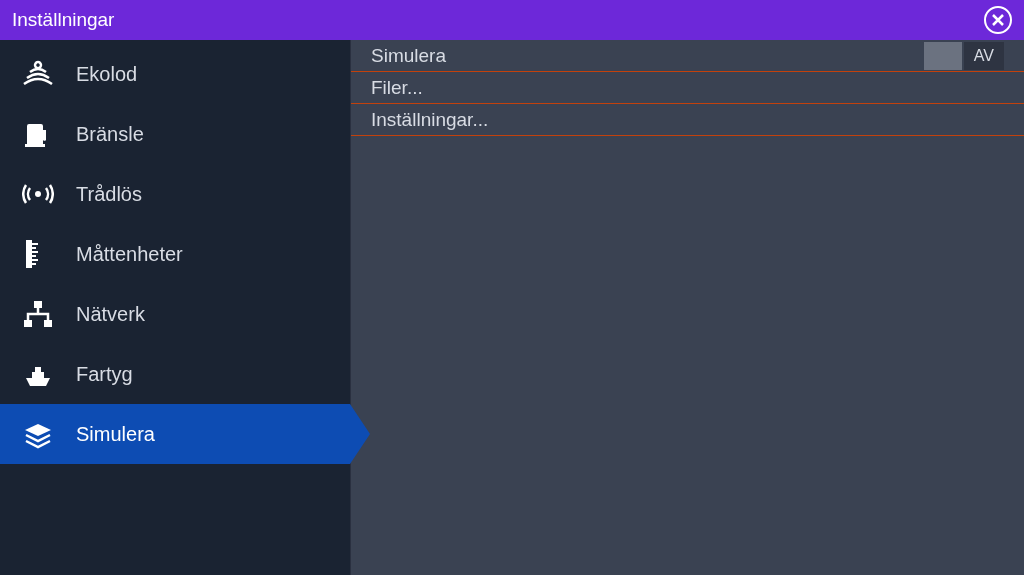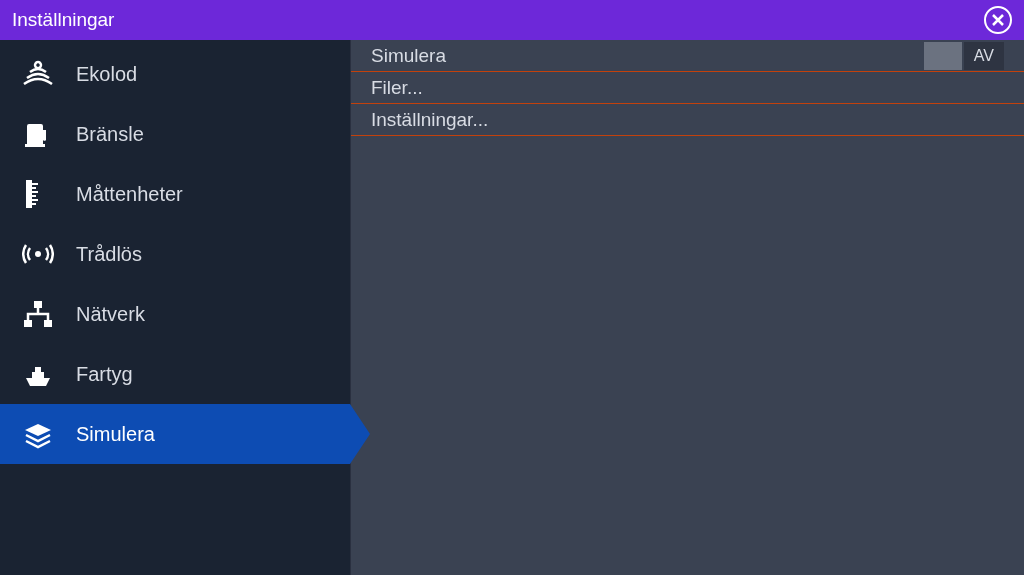--- a/index.html
+++ b/index.html
@@ -189,35 +189,35 @@
             <rect x="3" y="26" width="20" height="3" fill="#fff"></rect>
           </svg>
       </span>
       <span>Bränsle</span>
     </div>
 
 
     <div class="sidebar-item">
       <span class="sidebar-icon">
         <svg viewBox="0 0 32 32">
+            <circle cx="16" cy="16" r="3" fill="#fff"></circle>
+            <path d="M8 10 a10 10 0 0 0 0 12 M24 10 a10 10 0 0 1 0 12 M4 7 a16 16 0 0 0 0 18 M28 7 a16 16 0 0 1 0 18" fill="none" stroke="#fff" stroke-width="2.5"></path>
+          </svg>
+      </span>
+      <span>Trådlös</span>
+    </div>
+
+    <div class="sidebar-item">
+      <span class="sidebar-icon">
+        <svg viewBox="0 0 32 32">
             <rect x="4" y="2" width="6" height="28" fill="#fff"></rect>
             <path d="M10 6 h6 M10 10 h4 M10 14 h6 M10 18 h4 M10 22 h6 M10 26 h4" stroke="#fff" stroke-width="2"></path>
           </svg>
       </span>
       <span>Måttenheter</span>
-    </div>
-
-    <div class="sidebar-item">
-      <span class="sidebar-icon">
-        <svg viewBox="0 0 32 32">
-            <circle cx="16" cy="16" r="3" fill="#fff"></circle>
-            <path d="M8 10 a10 10 0 0 0 0 12 M24 10 a10 10 0 0 1 0 12 M4 7 a16 16 0 0 0 0 18 M28 7 a16 16 0 0 1 0 18" fill="none" stroke="#fff" stroke-width="2.5"></path>
-          </svg>
-      </span>
-      <span>Trådlös</span>
     </div>
 
     <div class="sidebar-item">
       <span class="sidebar-icon">
         <svg viewBox="0 0 32 32">
             <rect x="12" y="3" width="8" height="7" fill="#fff"></rect>
             <rect x="2" y="22" width="8" height="7" fill="#fff"></rect>
             <rect x="22" y="22" width="8" height="7" fill="#fff"></rect>
             <path d="M16 10 v6 M6 22 v-6 h20 v6 M16 16 h0" stroke="#fff" stroke-width="2.5" fill="none"></path>
           </svg>

